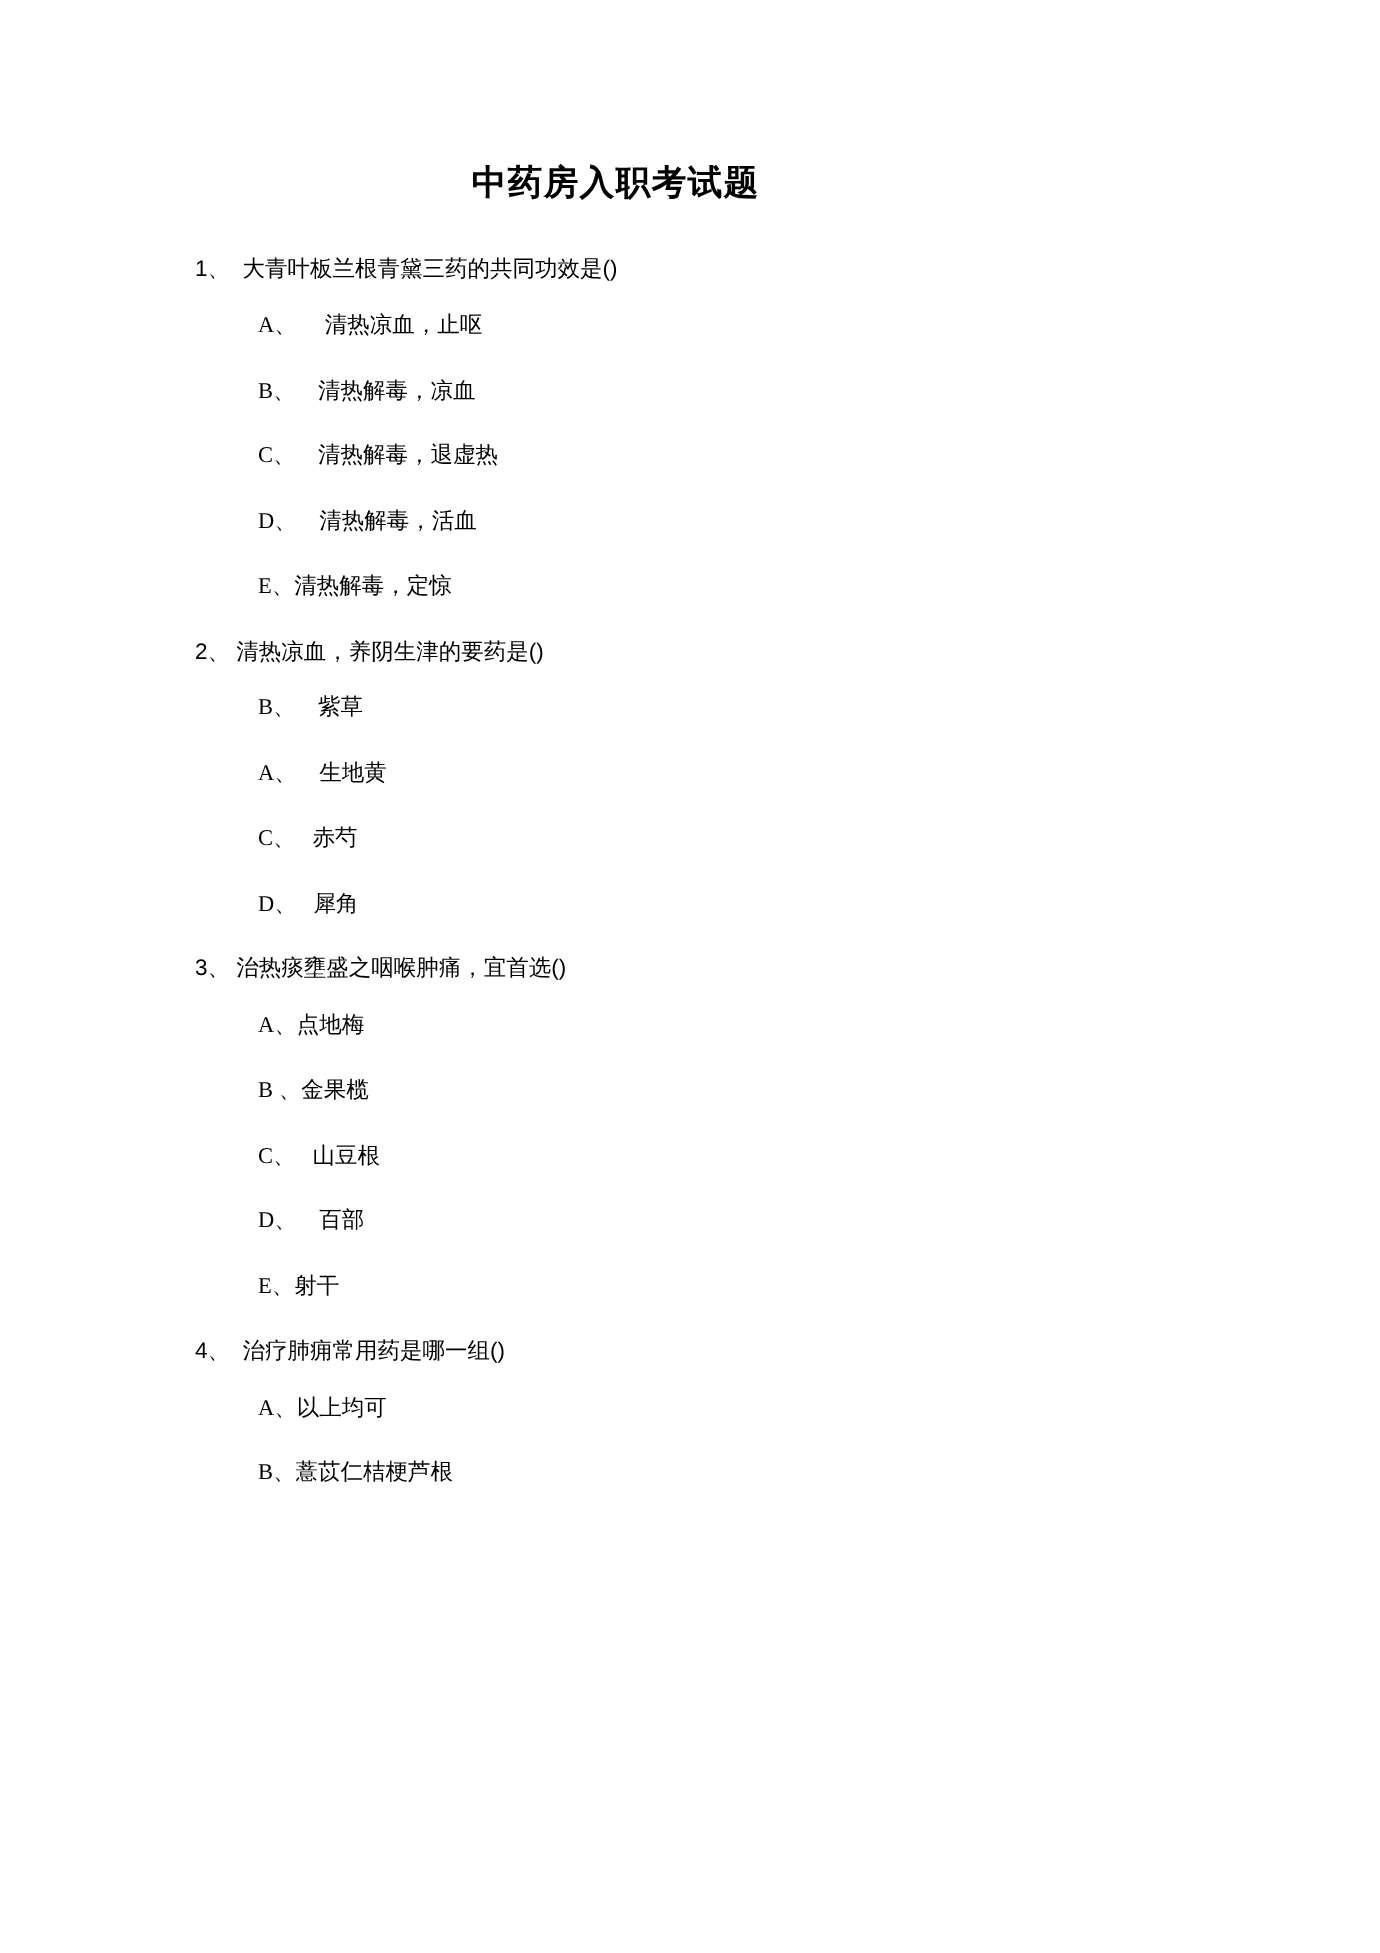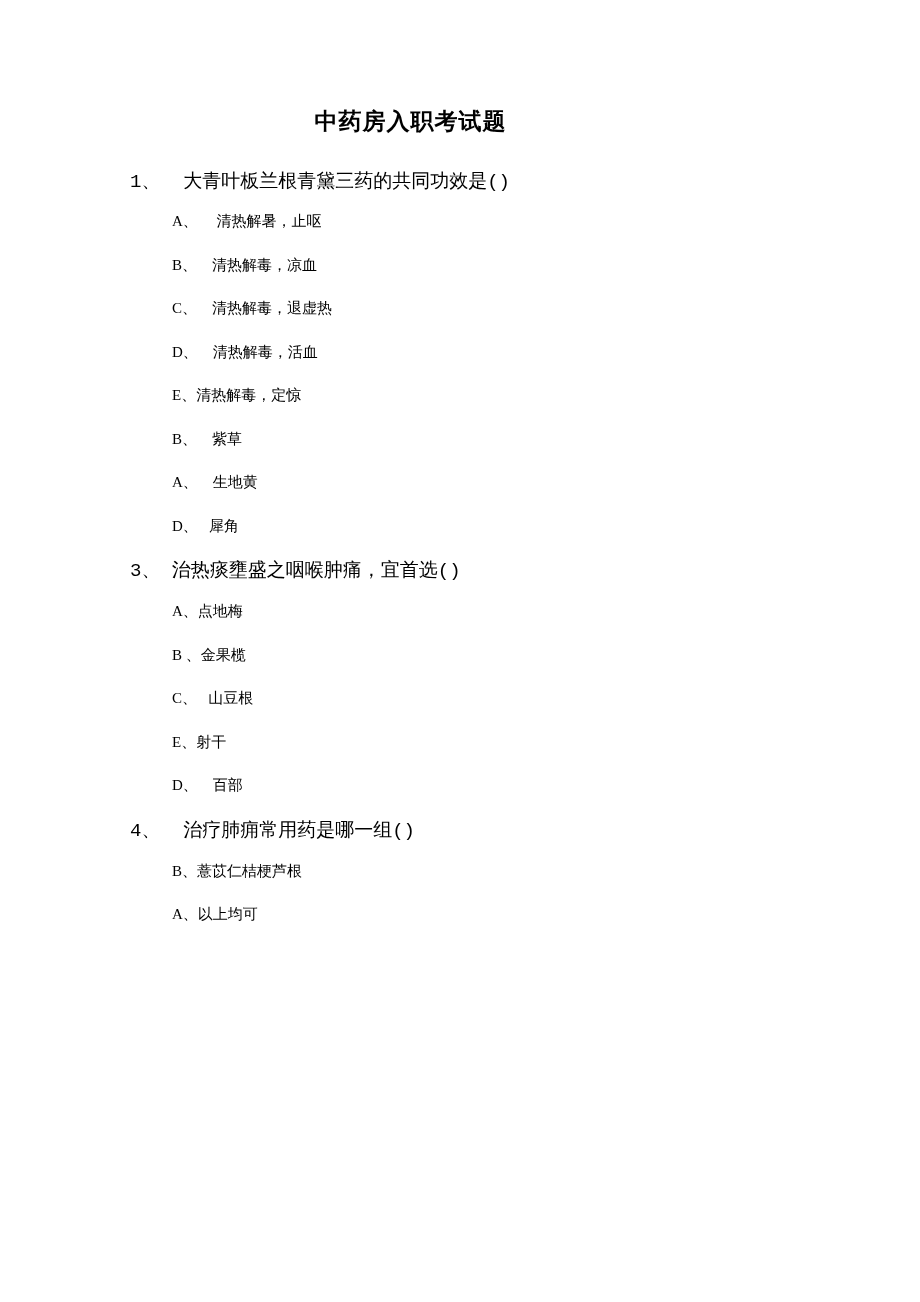--- a/index.html
+++ b/index.html
@@ -36,25 +36,25 @@
   .content {
     padding-left: 130px;
     padding-right: 90px;
     padding-top: 36px;
   }
   .question {
     margin: 0;
     padding: 0;
   }
   .q-stem {
-    font-size: 19px;
+    font-size: 15px;
     line-height: 1.1;
     margin: 0 0 21px 0;
     white-space: pre;
-    font-family: Liberation Mono, monospace;
+    font-family: Liberation Sans, sans-serif;
   }
   .q-stem .q-num {
     display: inline-block;
   }
   .option {
     font-size: 15px;
     line-height: 1.1;
     margin: 0 0 27px 0;
     padding-left: 42px;
     white-space: pre;
@@ -71,42 +71,44 @@
 <body>
 
 <div class="page">
 
   <h1 class="doc-title">中药房入职考试题</h1>
 
   <div class="content">
 
     <div class="question">
       <div class="q-stem"><span class="q-num">1、</span><span>  大青叶板兰根青黛三药的共同功效是()</span></div>
-      <div class="option">A、     清热解暑，止呕</div>
+      <div class="option">A、     清热凉血，止呕</div>
       <div class="option">B、    清热解毒，凉血</div>
       <div class="option">C、    清热解毒，退虚热</div>
       <div class="option">D、    清热解毒，活血</div>
       <div class="option">E、清热解毒，定惊</div>
     </div>
 
     <div class="question">
+      <div class="q-stem"><span class="q-num">2、</span><span> 清热凉血，养阴生津的要药是()</span></div>
       <div class="option">B、    紫草</div>
       <div class="option">A、    生地黄</div>
+      <div class="option">C、   赤芍</div>
       <div class="option">D、   犀角</div>
     </div>
 
     <div class="question">
       <div class="q-stem"><span class="q-num">3、</span><span> 治热痰壅盛之咽喉肿痛，宜首选()</span></div>
       <div class="option">A、点地梅</div>
       <div class="option">B 、金果榄</div>
       <div class="option">C、   山豆根</div>
+      <div class="option">D、    百部</div>
       <div class="option">E、射干</div>
-      <div class="option">D、    百部</div>
     </div>
 
     <div class="question">
       <div class="q-stem"><span class="q-num">4、</span><span>  治疗肺痈常用药是哪一组()</span></div>
+      <div class="option">A、以上均可</div>
       <div class="option">B、薏苡仁桔梗芦根</div>
-      <div class="option">A、以上均可</div>
     </div>
 
   </div>
 </div>
 
 </body></html>

